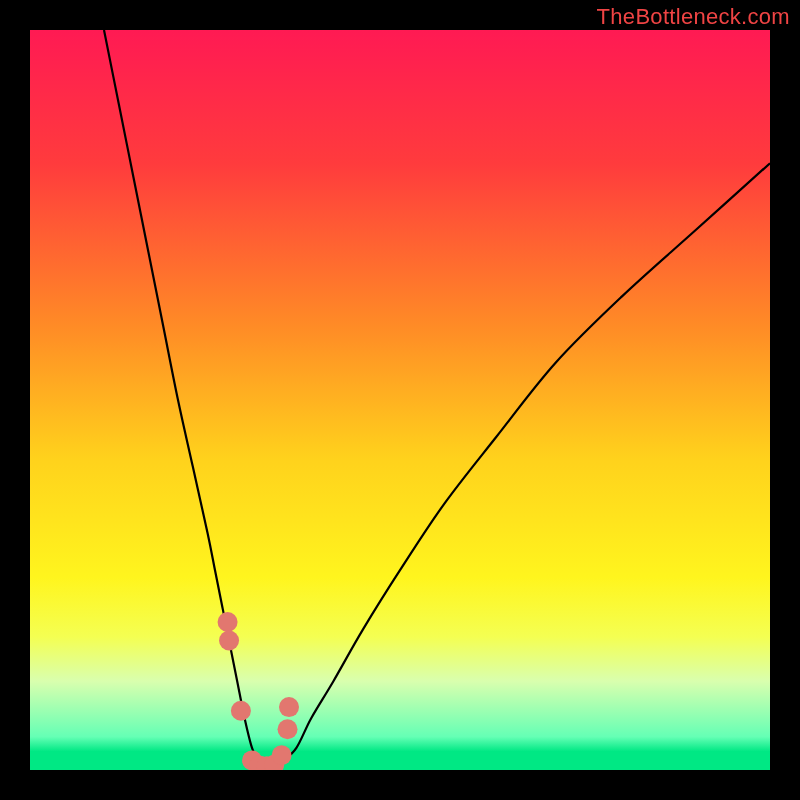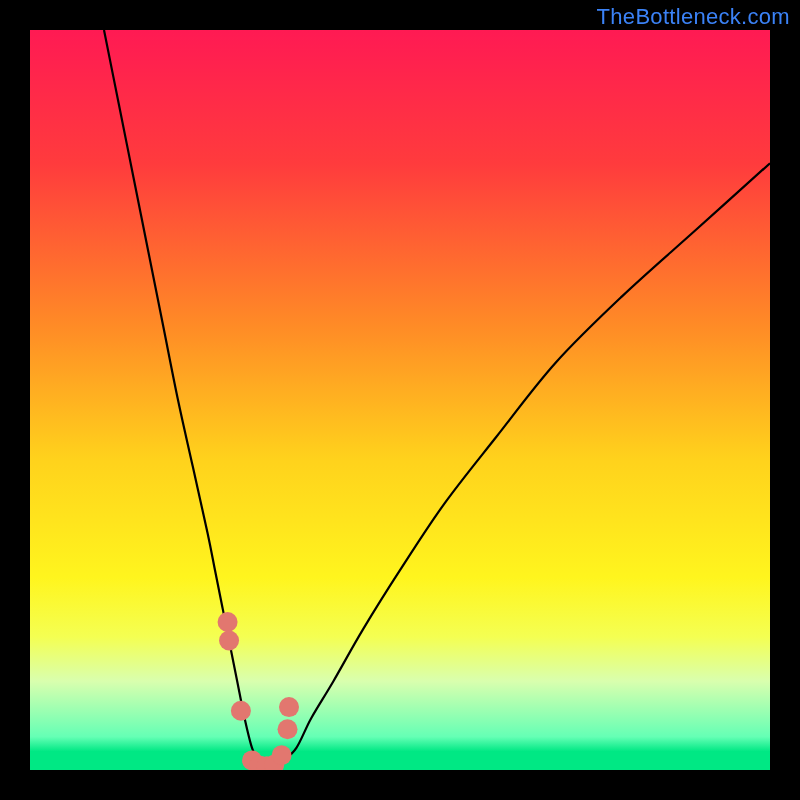--- a/index.html
+++ b/index.html
@@ -19,21 +19,21 @@
     position: absolute;
     left: 0;
     top: 0;
     right: 0;
     bottom: 0;
   }
   .watermark {
     position: absolute;
     top: 4px;
     right: 10px;
-    color: #3b82f6;
+    color: #ef4444;
     font-size: 22px;
     letter-spacing: 0.3px;
     font-weight: 500;
   }
   svg.curve {
     position: absolute;
     left: 0;
     top: 0;
   }
   .marker {

